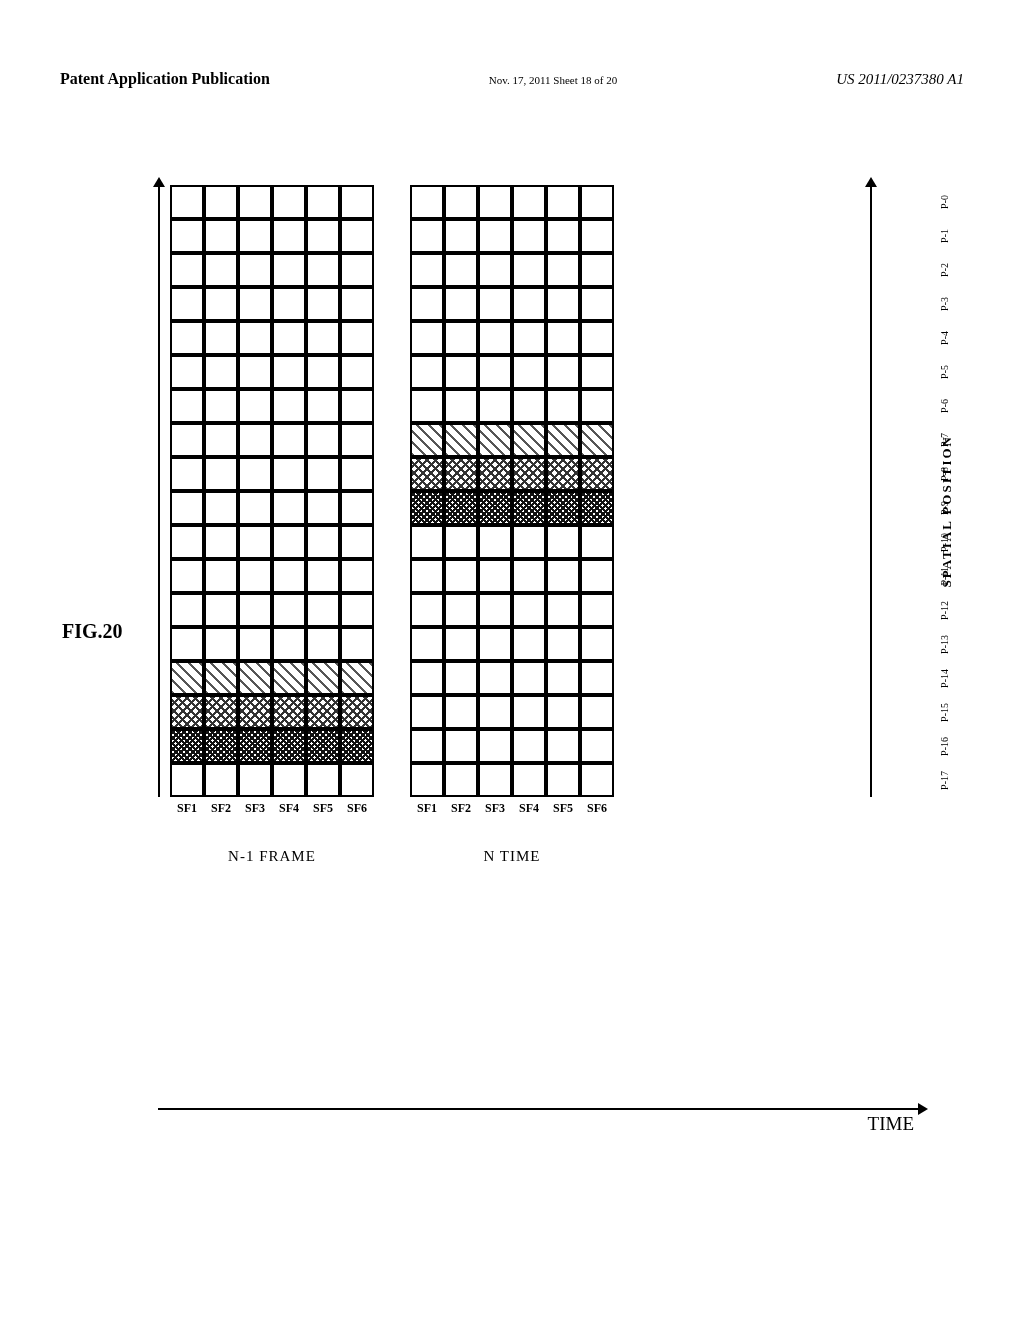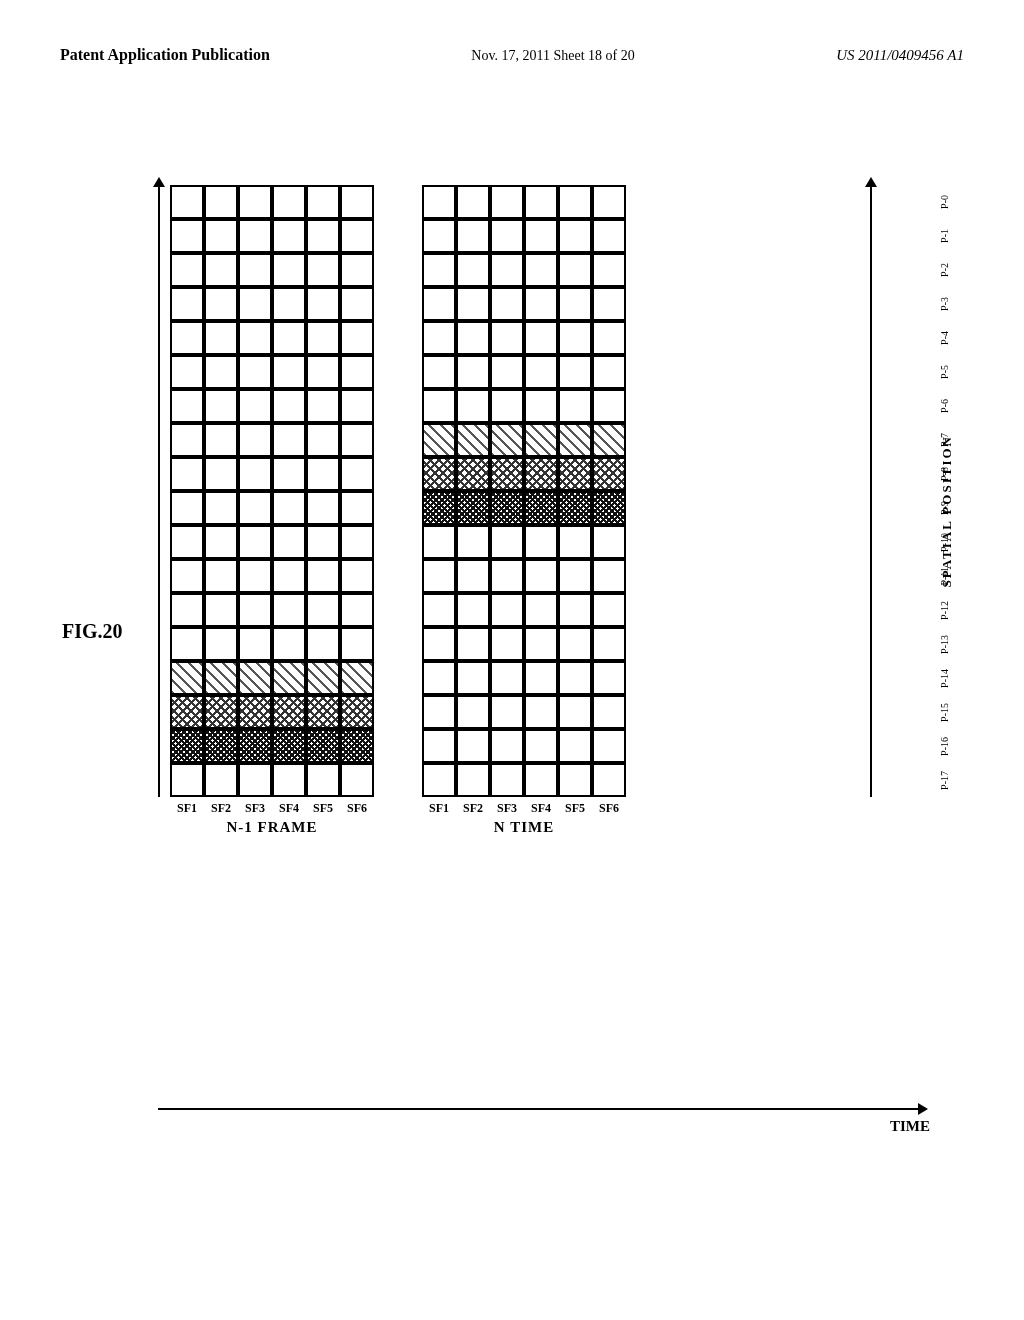--- a/index.html
+++ b/index.html
@@ -8,34 +8,34 @@
       height: 1320px;
       background: #fff;
       font-family: 'Times New Roman', Times, serif;
       overflow: hidden;
       position: relative;
     }
 
     
     .header {
       position: absolute;
-      top: 46px;
+      top: 70px;
       left: 0;
       right: 0;
       display: flex;
       align-items: baseline;
       justify-content: space-between;
       padding: 0 60px;
     }
     .header-left {
       font-size: 16px;
       font-weight: bold;
     }
     .header-center {
-      font-size: 14px;
+      font-size: 11px;
     }
     .header-right {
       font-size: 15px;
       font-style: italic;
     }
 
     
     .fig-label {
       position: absolute;
       left: 62px;
@@ -53,21 +53,21 @@
       width: 820px;
       height: 1070px;
     }
 
     
     .grids-area {
       position: absolute;
       top: 30px;
       left: 40px;
       display: flex;
-      gap: 48px;
+      gap: 36px;
     }
 
     .frame-block {
       display: flex;
       flex-direction: column;
       align-items: center;
     }
 
     .grid-container {
       display: flex;
@@ -145,23 +145,23 @@
 
     .sf-label {
       width: 34px;
       text-align: center;
       font-size: 12px;
       font-weight: bold;
     }
 
     
     .frame-label {
-      margin-top: 3px;
+      margin-top: 32px;
       font-size: 15px;
-      font-weight: bold;
+      font-weight: normal;
       letter-spacing: 1px;
     }
 
     
     .spatial-labels {
       position: absolute;
       right: 0px;
       top: 30px;
       display: flex;
       flex-direction: column;
@@ -228,43 +228,43 @@
       right: -10px;
       top: -5px;
       border-top: 6px solid transparent;
       border-bottom: 6px solid transparent;
       border-left: 10px solid #000;
     }
 
     .time-label {
       position: absolute;
       bottom: 90px;
-      right: 20px;
-      font-size: 15px;
-      font-weight: bold;
+      right: 36px;
+      font-size: 19px;
+      font-weight: normal;
     }
 
     .spatial-pos-label {
       position: absolute;
       right: -5px;
       top: 280px;
       font-size: 13px;
       font-weight: bold;
       writing-mode: vertical-rl;
       transform: rotate(180deg);
       letter-spacing: 2px;
     }
   </style>
 </head>
 <body>
 
 <div class="header">
   <span class="header-left">Patent Application Publication</span>
   <span class="header-center">Nov. 17, 2011   Sheet 18 of 20</span>
-  <span class="header-right">US 2011/0409456 A1</span>
+  <span class="header-right">US 2011/0237380 A1</span>
 </div>
 
 <div class="fig-label">FIG.20</div>
 
 <div class="diagram">
 
   <div class="v-arrow-left"></div>
 
   <div class="v-arrow-right"></div>
 

